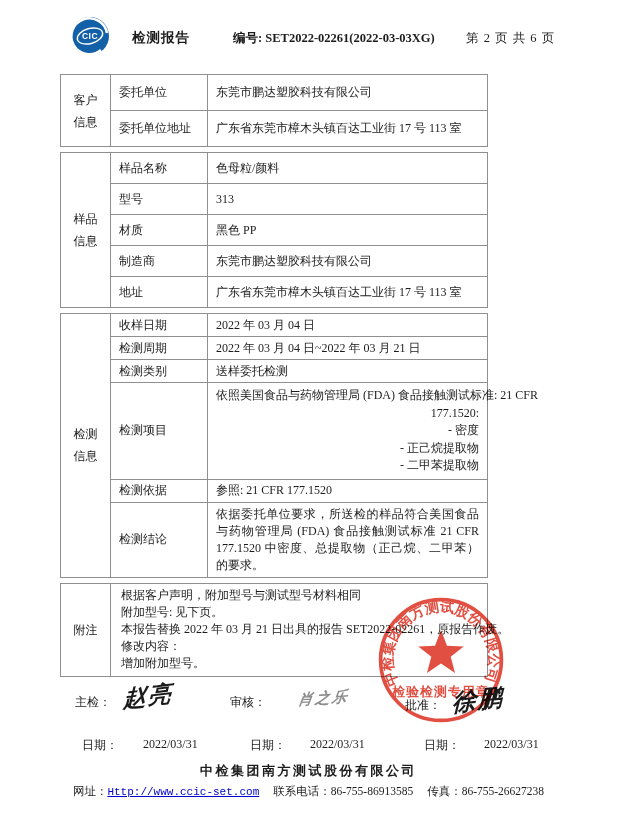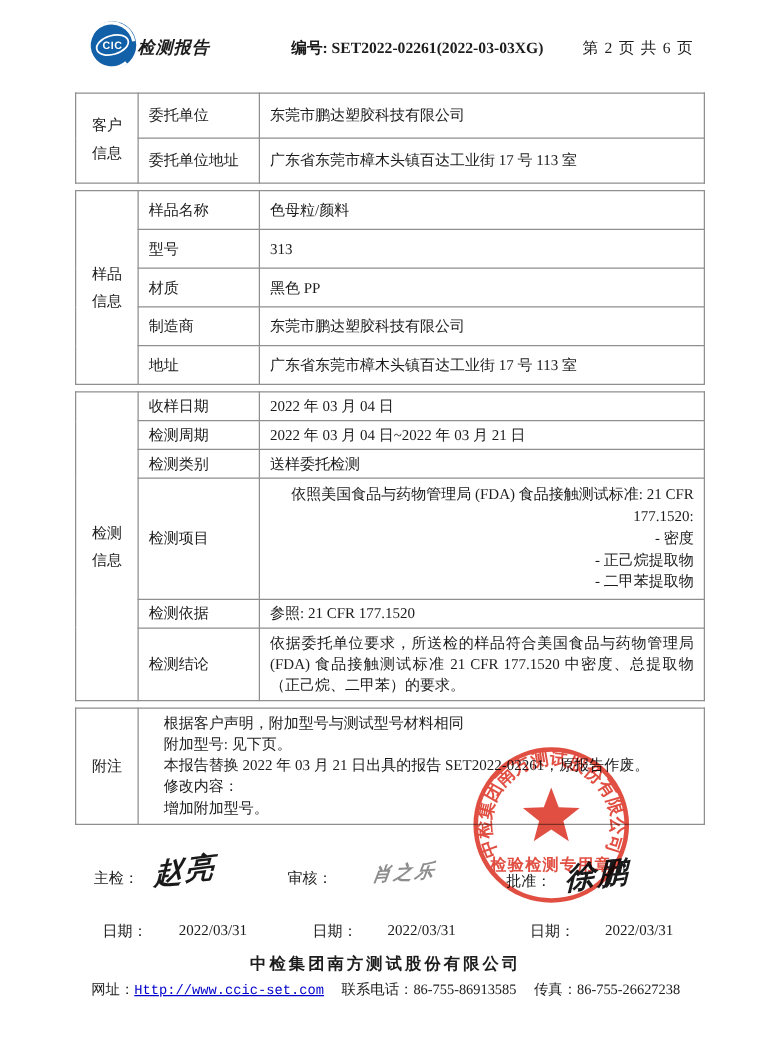--- a/index.html
+++ b/index.html
@@ -3,35 +3,35 @@
 <meta charset="utf-8">
 <style>
   * { margin:0; padding:0; box-sizing:border-box; }
   html,body { background:#ffffff; }
   .page {
     position:relative; width:617px; height:840px; background:#ffffff;
     font-family:"Liberation Serif","DejaVu Serif",serif; color:#1c1c1c; overflow:hidden;
   }
   
   .logo { position:absolute; left:64px; top:12px; }
-  .hdr-title { position:absolute; left:110px; top:29px; font-size:13.5px; font-weight:bold; letter-spacing:1px;font-style:italic; }
+  .hdr-title { position:absolute; left:132px; top:29px; font-size:13.5px; font-weight:bold; letter-spacing:1px; }
   .hdr-no { position:absolute; left:233px; top:30px; font-size:12.5px; font-weight:bold; }
   .hdr-page { position:absolute; left:466px; top:30px; font-size:12.5px; font-weight:normal; letter-spacing:1px; }
   
-  .body-area { position:absolute; left:60px; top:74px; width:504px; }
+  .body-area { position:absolute; left:60px; top:74px; width:428px; }
   table.sec { border-collapse:collapse; width:100%; table-layout:fixed; margin-bottom:5px; }
   table.sec td { border:1px solid #8f8f8f; font-size:12px; padding:0 8px; vertical-align:middle; }
   .c1 { width:50px; } .c2 { width:97px;margin-left:38px; }
   .vtitle { text-align:center; padding:0 2px !important; line-height:22px; font-size:12px; }
   .h36 { height:36px; } .h31 { height:31px; } .h23 { height:23px; }
   .items-row { height:90px; } .concl-row { height:52px; } .remark-row { height:90px; }
   .cell-lines { padding:4px 8px !important; }
   .cell-lines div { line-height:17.5px; white-space:nowrap;text-align:right; }
   .concl { text-align:justify; line-height:17px; padding:3px 8px !important; }
-  .remark-cell { padding:3px 20px !important; }
+  .remark-cell { padding:3px 10px !important; }
   .remark-cell div { line-height:17.2px; white-space:nowrap; }
   
   .slbl { position:absolute; font-size:12px; }
   .sig { position:absolute; font-weight:bold; color:#1a1a1a; font-style:italic;
          transform:rotate(-7deg) skewX(-8deg); letter-spacing:2px; }
   .sig1 { left:123px; top:681px; font-size:23px; }
   .sig2 { left:298px; top:689px; font-size:15px; color:#8d8d8d; transform:rotate(-4deg) skewX(-12deg); }
   .sig3 { left:452px; top:684px; font-size:24px; }
   .dval { position:absolute; font-size:12px; }
   

